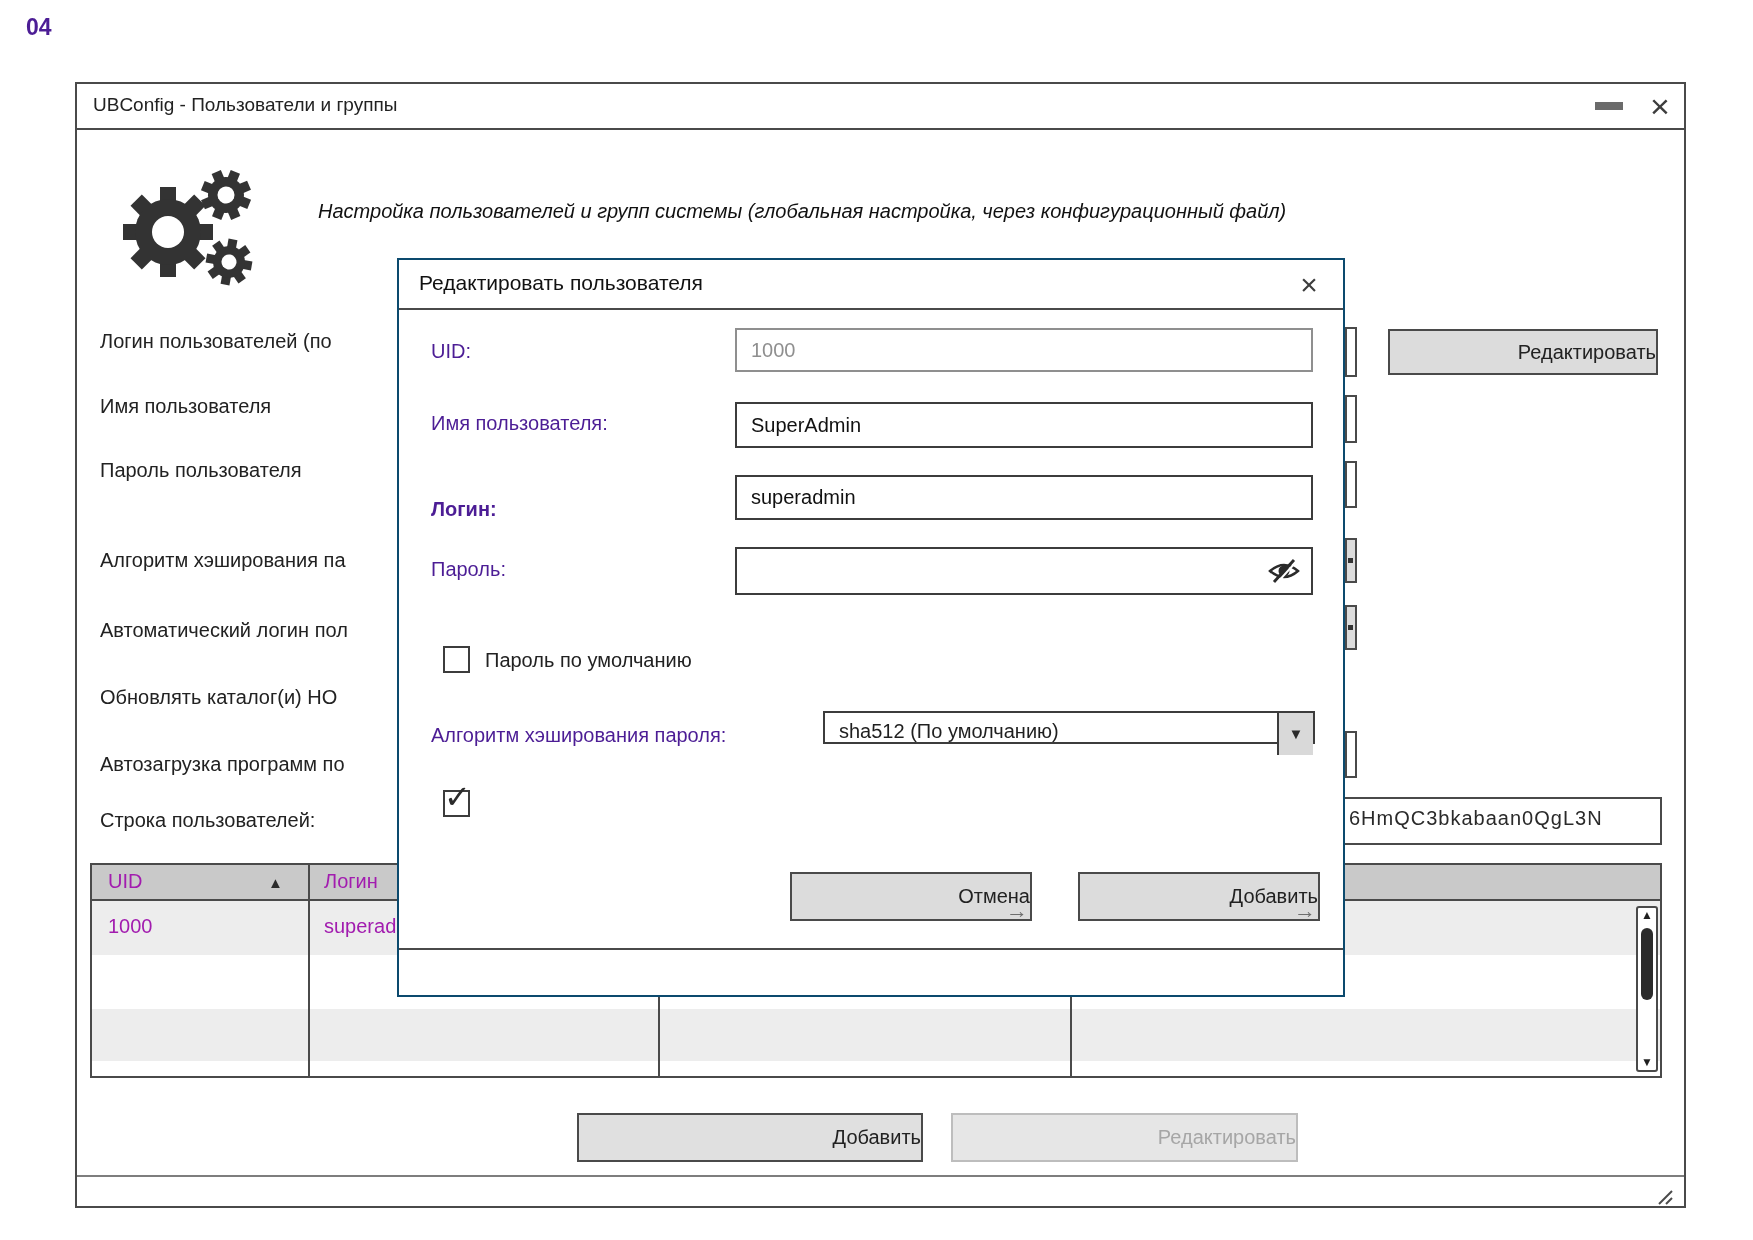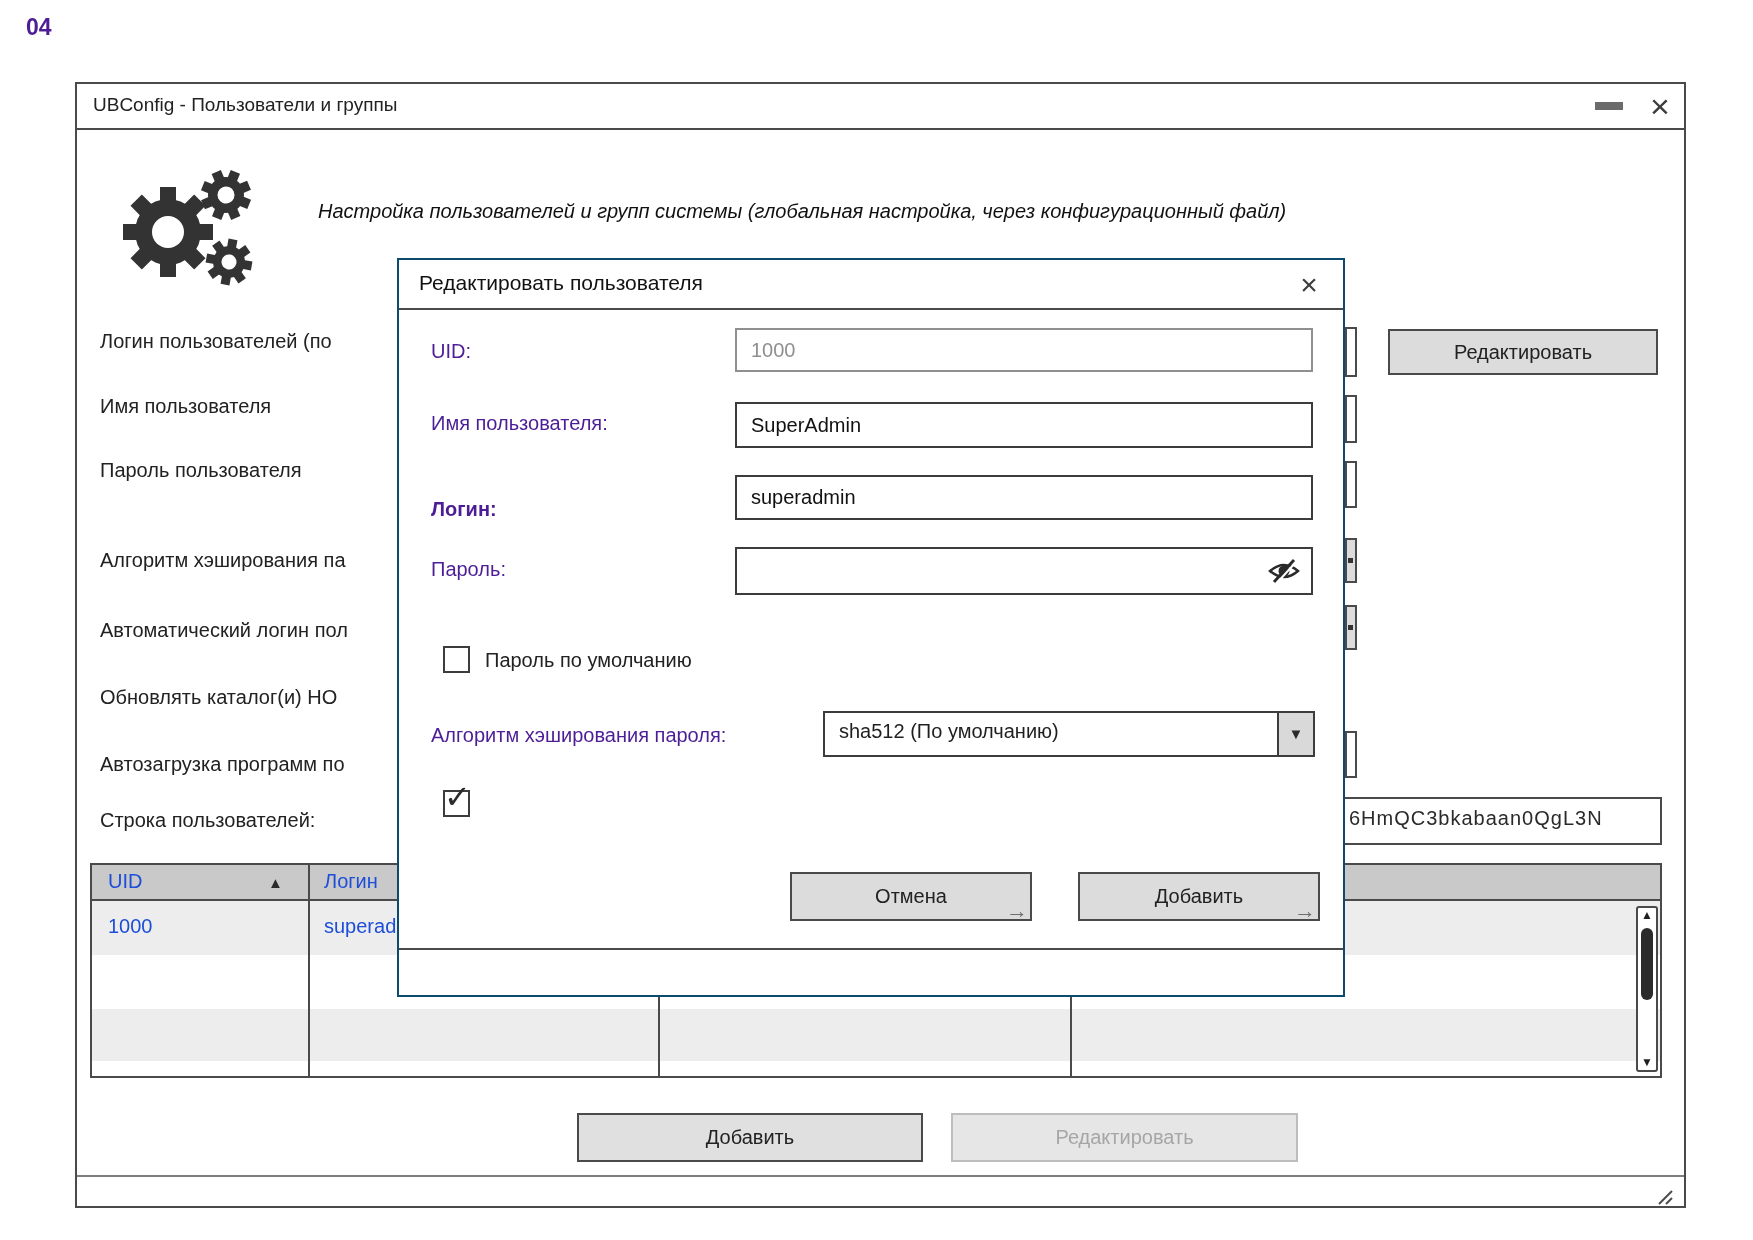--- a/index.html
+++ b/index.html
@@ -20,40 +20,40 @@
   #close-btn { left:1565px; top:2px; width:36px; height:40px; font-size:34px; color:#3d3d3d;
                text-align:center; line-height:40px; }
 
   
   #app-header { left:241px; top:116px; font-size:20px; color:#111; white-space:nowrap;font-style:italic; }
 
   
   .form-label { left:23px; font-size:20px; color:#222; white-space:nowrap; }
 
   
-  .btn { background:#dcdcdc; border:2px solid #4a4a4a; text-align:center; color:#222;
+  .btn { background:#dcdcdc; border:2px solid #4a4a4a; text-align:right; color:#222;
          font-size:20px; cursor:default; }
   .btn-disabled { background:#e6e6e6; border:2px solid #bdbdbd; color:#a6a6a6; }
   #edit-top-btn { left:1311px; top:245px; width:270px; height:46px; line-height:42px; }
 
   
   .frag { left:1268px; width:12px; border:2px solid #4a4a4a; background:#fff; }
   .frag-gray { background:#dcdcdc; }
   .frag-dot { position:absolute; left:1px; top:18px; width:5px; height:5px; background:#333; }
 
   
   #users-string-input { left:498px; top:713px; width:1087px; height:48px; border:2px solid #4a4a4a; background:#fff; }
   #users-string-value { left:1272px; top:723px; font-size:20px; letter-spacing:1px; color:#2a2a2a; white-space:nowrap; }
 
   
   #users-table { left:13px; top:779px; width:1572px; height:215px; border:2px solid #4a4a4a; background:#fff; }
   #t-header { left:0; top:0; width:100%; height:36px; background:#c9c9c9; border-bottom:2px solid #4a4a4a; }
   .t-col-sep { top:0; width:2px; height:100%; background:#4a4a4a; }
   .t-row { left:0; width:100%; height:54px; }
-  .t-cell { font-size:20px; color:#1d4ed8; white-space:nowrap; top:14px; }
+  .t-cell { font-size:20px; color:#a21caf; white-space:nowrap; top:14px; }
   #t-sort { left:176px; top:9px; font-size:15px; color:#2b2b2b; }
 
   
   #v-scrollbar { left:1544px; top:41px; width:22px; height:166px; border:2px solid #4a4a4a;
                  border-radius:3px; background:#fff; }
   #sb-up { left:0; top:0px; width:100%; text-align:center; font-size:12px; color:#1f1f1f; }
   #sb-thumb { left:3px; top:20px; width:12px; height:72px; background:#2b2b2b; border-radius:7px; }
   #sb-down { left:0; bottom:1px; width:100%; text-align:center; font-size:12px; color:#1f1f1f; }
 
   
@@ -79,21 +79,21 @@
   #uid-input .dlg-input-val { color:#8f8f8f; line-height:40px; }
   #name-input { top:142px; height:46px; } #name-input .dlg-input-val { line-height:42px; }
   #login-input { top:215px; height:45px; } #login-input .dlg-input-val { line-height:41px; }
   #pwd-input { top:287px; height:48px; }
   #pwd-eye { position:absolute; right:10px; top:9px; width:34px; height:26px; }
 
   .cbx { left:44px; width:27px; height:27px; border:2px solid #3c3c3c; background:#fff; }
   .cbx-label { left:86px; font-size:20px; color:#222; white-space:nowrap; }
   #cbx-check { position:absolute; left:-1px; top:-14px; font-size:32px; color:#2b2b2b; }
 
-  #algo-combo { left:424px; top:451px; width:492px; height:46px; border:2px solid #3c3c3c; background:#fff; }
+  #algo-combo { left:424px; top:451px; width:492px; height:33px; border:2px solid #3c3c3c; background:#fff; }
   #algo-value { left:14px; top:7px; font-size:20px; white-space:nowrap; }
   #algo-arrow-btn { right:0; top:0; width:36px; height:42px; background:#d9d9d9;
                     border-left:2px solid #3c3c3c; text-align:center; line-height:42px;
                     font-size:15px; color:#2b2b2b; }
 
   .dlg-btn { top:612px; width:242px; height:49px; line-height:45px; overflow:visible; }
   #cancel-btn { left:391px; } #dlg-add-btn { left:679px; }
   .action-arrow { position:absolute; right:2px; bottom:-14px; font-size:22px; color:#6e6e6e; }
   #dlg-sep { left:0; top:688px; width:100%; height:2px; background:#4a4a4a; }
 </style>

